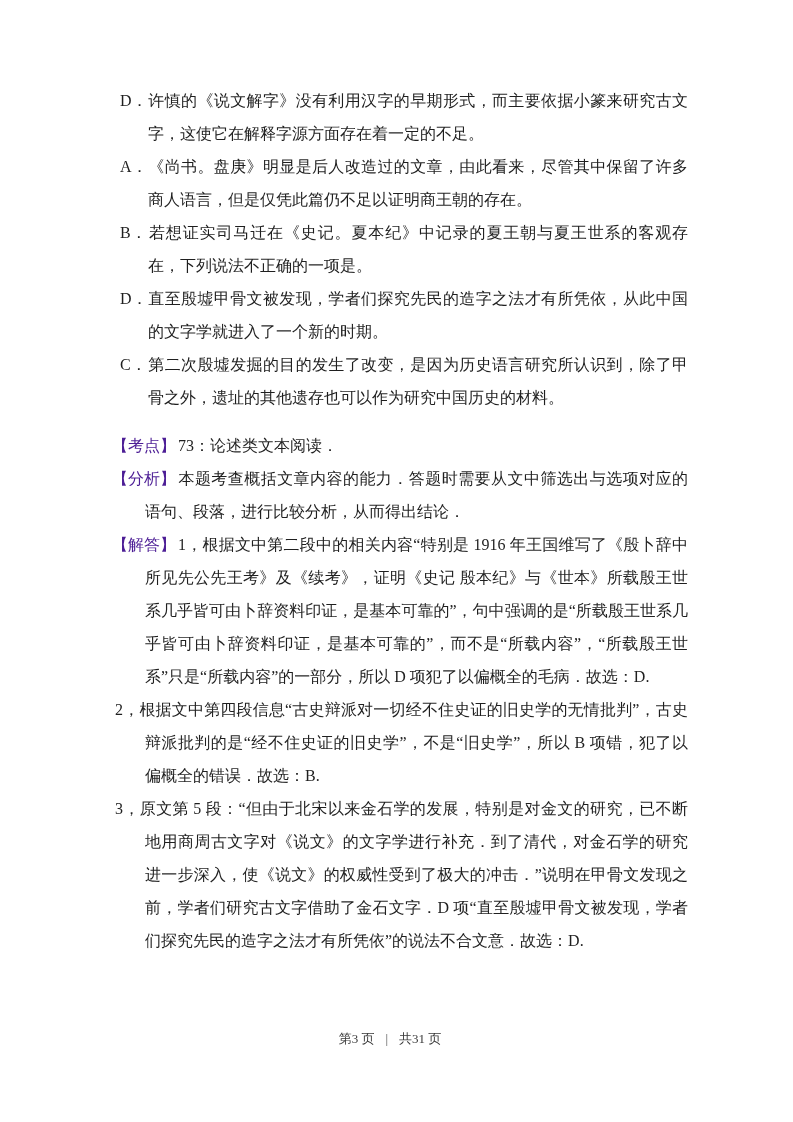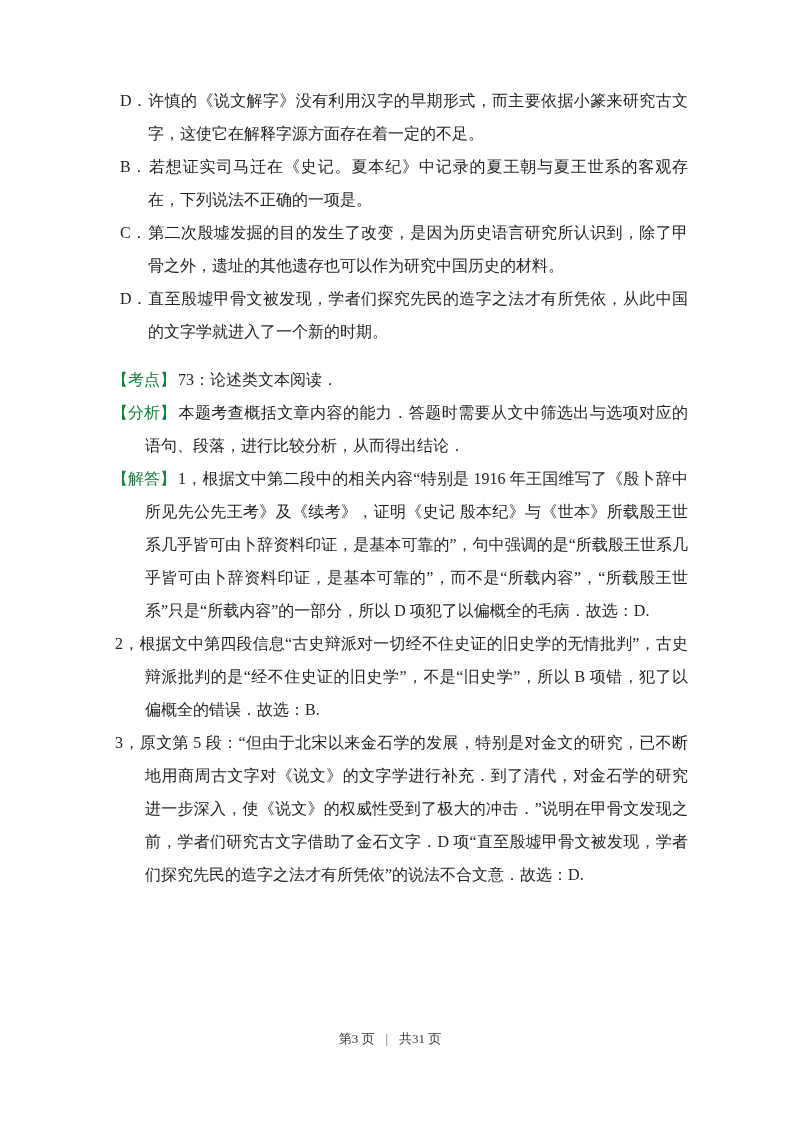--- a/index.html
+++ b/index.html
@@ -51,21 +51,21 @@
   }
   
   .tagged {
     padding-left: 33px;
     text-indent: -33px;
   }
   .tag {
     display: inline-block;
     width: 66px;
     text-indent: 0;
-    color: #15803d;
+    color: #4c1d95;
   }
   .tagged.first-tag {
     margin-top: 15px;
   }
   
   .jieda-item {
     padding-left: 33px;
     text-indent: -30px;
   }
   .footer {
@@ -87,26 +87,27 @@
 </style>
 </head>
 <body>
 
 <div class="page">
   <div class="content">
 
     <p class="para numbered"><span class="item-label">D．</span><span>许慎的《说文解字》没有利用汉字的早期形式，而主要依据小篆来研究古文字，这使它在解释字源方面存在着一定的不足。</span></p>
 
 
+    <p class="para numbered"><span class="item-label">A．</span><span>《尚书。盘庚》明显是后人改造过的文章，由此看来，尽管其中保留了许多商人语言，但是仅凭此篇仍不足以证明商王朝的存在。</span></p>
 
     <p class="para numbered"><span class="item-label">B．</span><span>若想证实司马迁在《史记。夏本纪》中记录的夏王朝与夏王世系的客观存在，下列说法不正确的一项是。</span></p>
 
+    <p class="para numbered"><span class="item-label">D．</span><span>直至殷墟甲骨文被发现，学者们探究先民的造字之法才有所凭依，从此中国的文字学就进入了一个新的时期。</span></p>
+
     <p class="para numbered"><span class="item-label">C．</span><span>第二次殷墟发掘的目的发生了改变，是因为历史语言研究所认识到，除了甲骨之外，遗址的其他遗存也可以作为研究中国历史的材料。</span></p>
-
-    <p class="para numbered"><span class="item-label">D．</span><span>直至殷墟甲骨文被发现，学者们探究先民的造字之法才有所凭依，从此中国的文字学就进入了一个新的时期。</span></p>
 
     <p class="para tagged first-tag"><span class="tag">【考点】</span><span>73：论述类文本阅读．</span></p>
 
     <p class="para tagged"><span class="tag">【分析】</span><span>本题考查概括文章内容的能力．答题时需要从文中筛选出与选项对应的语句、段落，进行比较分析，从而得出结论．</span></p>
 
     <p class="para tagged"><span class="tag">【解答】</span><span>1，根据文中第二段中的相关内容“特别是 1916 年王国维写了《殷卜辞中所见先公先王考》及《续考》，证明《史记 殷本纪》与《世本》所载殷王世系几乎皆可由卜辞资料印证，是基本可靠的”，句中强调的是“所载殷王世系几乎皆可由卜辞资料印证，是基本可靠的”，而不是“所载内容”，“所载殷王世系”只是“所载内容”的一部分，所以 D 项犯了以偏概全的毛病．故选：D.</span></p>
 
     <p class="para jieda-item"><span>2，根据文中第四段信息“古史辩派对一切经不住史证的旧史学的无情批判”，古史辩派批判的是“经不住史证的旧史学”，不是“旧史学”，所以 B 项错，犯了以偏概全的错误．故选：B.</span></p>
 
     <p class="para jieda-item"><span>3，原文第 5 段：“但由于北宋以来金石学的发展，特别是对金文的研究，已不断地用商周古文字对《说文》的文字学进行补充．到了清代，对金石学的研究进一步深入，使《说文》的权威性受到了极大的冲击．”说明在甲骨文发现之前，学者们研究古文字借助了金石文字．D 项“直至殷墟甲骨文被发现，学者们探究先民的造字之法才有所凭依”的说法不合文意．故选：D.</span></p>

